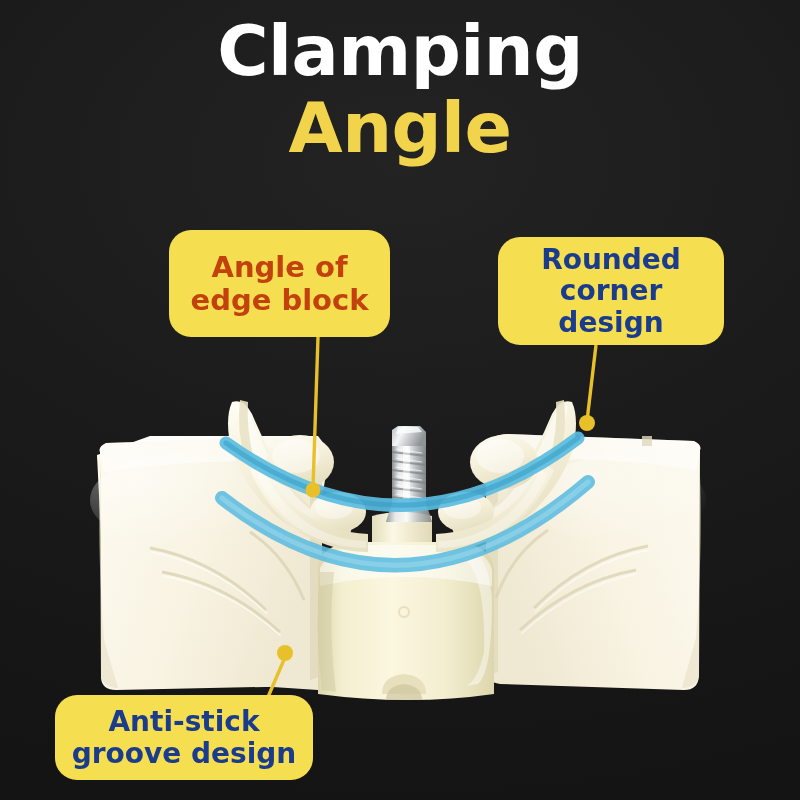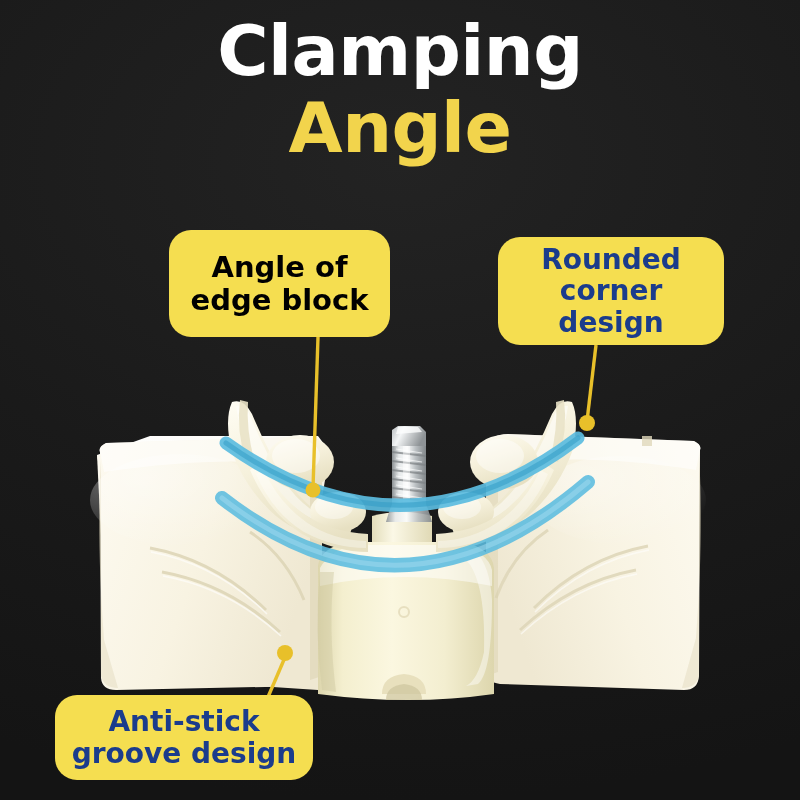--- a/index.html
+++ b/index.html
@@ -314,21 +314,21 @@
       <line x1="268" y1="697" x2="286" y2="655" stroke="#e8c02a" stroke-width="3.4"></line>
       <circle cx="285" cy="653" r="8" fill="#e8c02a"></circle>
     </g>
   </svg>
 
   <div class="title-wrap">
     <span class="title-line1">Clamping</span>
     <span class="title-line2" style="color:#f2d44c">Angle</span>
   </div>
 
-  <div class="badge" id="badge-angle" style="background:#f5de50;color:#000000">
+  <div class="badge" id="badge-angle" style="background:#f5de50;color:#c2410c">
     <span>Angle of
 edge block</span>
   </div>
 
   <div class="badge" id="badge-antistick" style="background:#f5de50;color:#1b3c8c">
     <span>Anti-stick
 groove design</span>
   </div>
 
   <div class="badge" id="badge-rounded" style="background:#f5de50;color:#1b3c8c">

